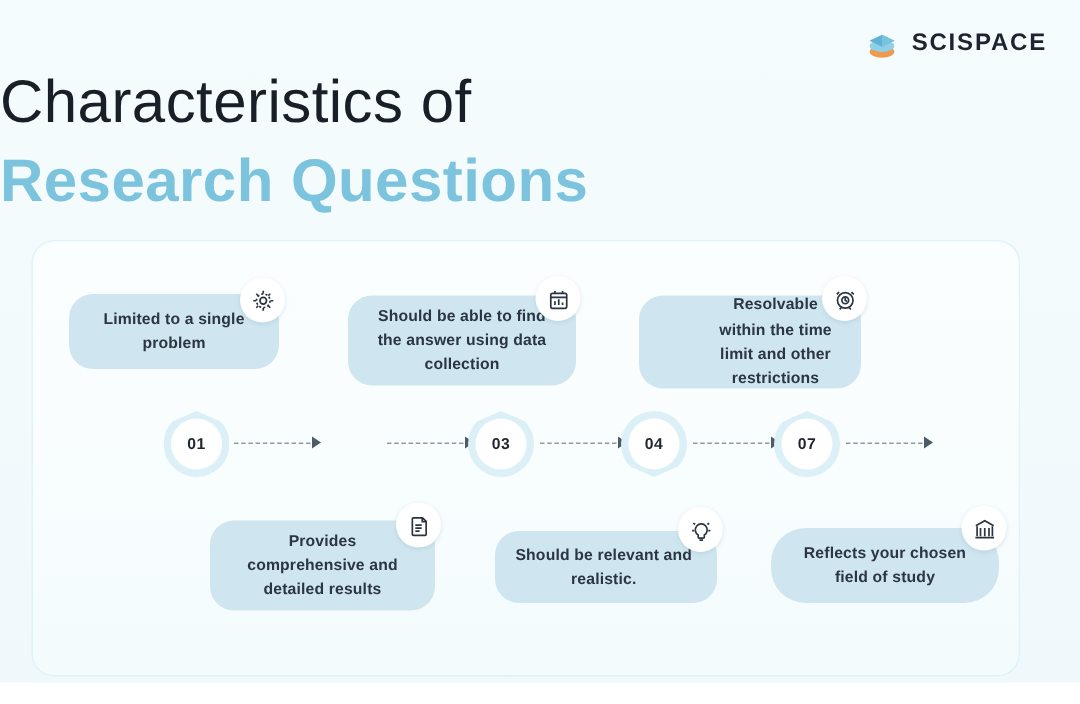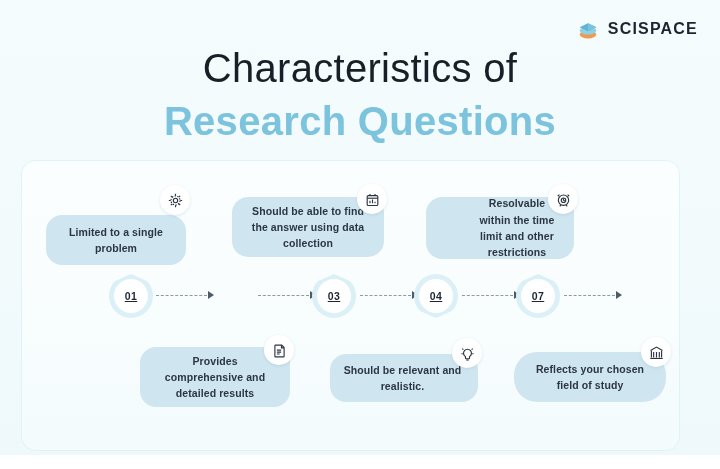--- a/index.html
+++ b/index.html
@@ -22,21 +22,21 @@
   }
   .brand-mark { width: 26px; height: 26px; position: relative; }
   .brand-name {
     font-size: 16px; font-weight: bold; letter-spacing: 1.2px;
     color: #1d2430;
   }
 
   
   .headline {
     position: absolute; top: 44px; left: 0; right: 0;
-    text-align: center;
+    text-align: left;
   }
   .headline-line1 {
     font-size: 40px; font-weight: normal; color: #1a1f27;
     letter-spacing: 0.3px; line-height: 1.22;
   }
   .headline-line2 {
     font-size: 40px; font-weight: bold; color: #7cc3dd;
     letter-spacing: 0.3px; line-height: 1.22; margin-top: 4px;
   }
 
@@ -69,21 +69,21 @@
     position: absolute;
     width: 30px; height: 30px;
     border-radius: 50%;
     background: #ffffff;
     box-shadow: 0 1px 3px rgba(110,150,165,.22);
     display: flex; align-items: center; justify-content: center;
   }
   .icon-badge svg { display: block; }
 
   
-  #card-1 { left: 46px;  top: 215px; width: 140px; height: 50px; }
+  #card-1 { left: 46px;  top: 196px; width: 140px; height: 50px; }
   #badge-1 { left: 160px; top: 185px; }
   #card-2 { left: 232px; top: 197px; width: 152px; height: 60px; }
   #badge-2 { left: 357px; top: 184px; }
   #card-3 { left: 426px; top: 197px; width: 148px; height: 62px; padding-left: 48px; }
   #badge-3 { left: 548px; top: 184px; }
 
   
   #card-4 { left: 140px; top: 347px; width: 150px; height: 60px; }
   #badge-4 { left: 264px; top: 335px; }
   #card-5 { left: 330px; top: 354px; width: 148px; height: 48px; padding-left: 11px; }
@@ -116,21 +116,20 @@
     background: radial-gradient(circle at 50% 42%, #e3f3f9 0%, #d6edf6 100%);
   }
   .node .disc {
     position: absolute;
     left: 5px; top: 5px; width: 34px; height: 34px;
     border-radius: 50%;
     background: #ffffff;
     display: flex; align-items: center; justify-content: center;
     font-size: 10.5px; font-weight: bold; color: #1e2530;
     letter-spacing: .4px;
-    text-decoration: underline;
   }
   .connector {
     position: absolute;
     top: 26px; height: 2px;
     display: flex; align-items: center;
   }
   .connector .dashes {
     flex: 1; height: 0;
     border-top: 1.6px dashed #8e9aa6;
   }

